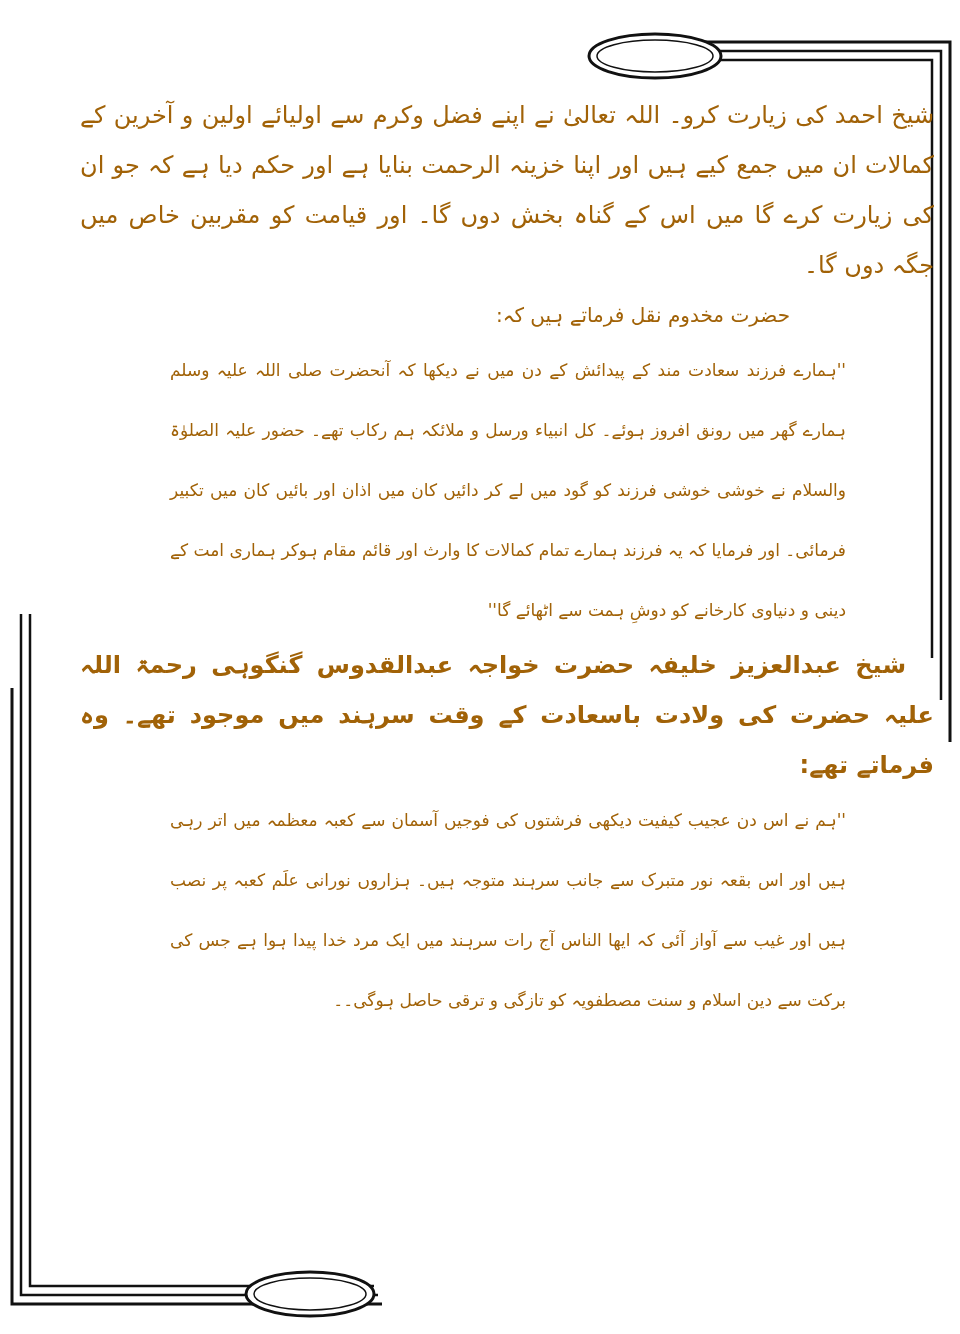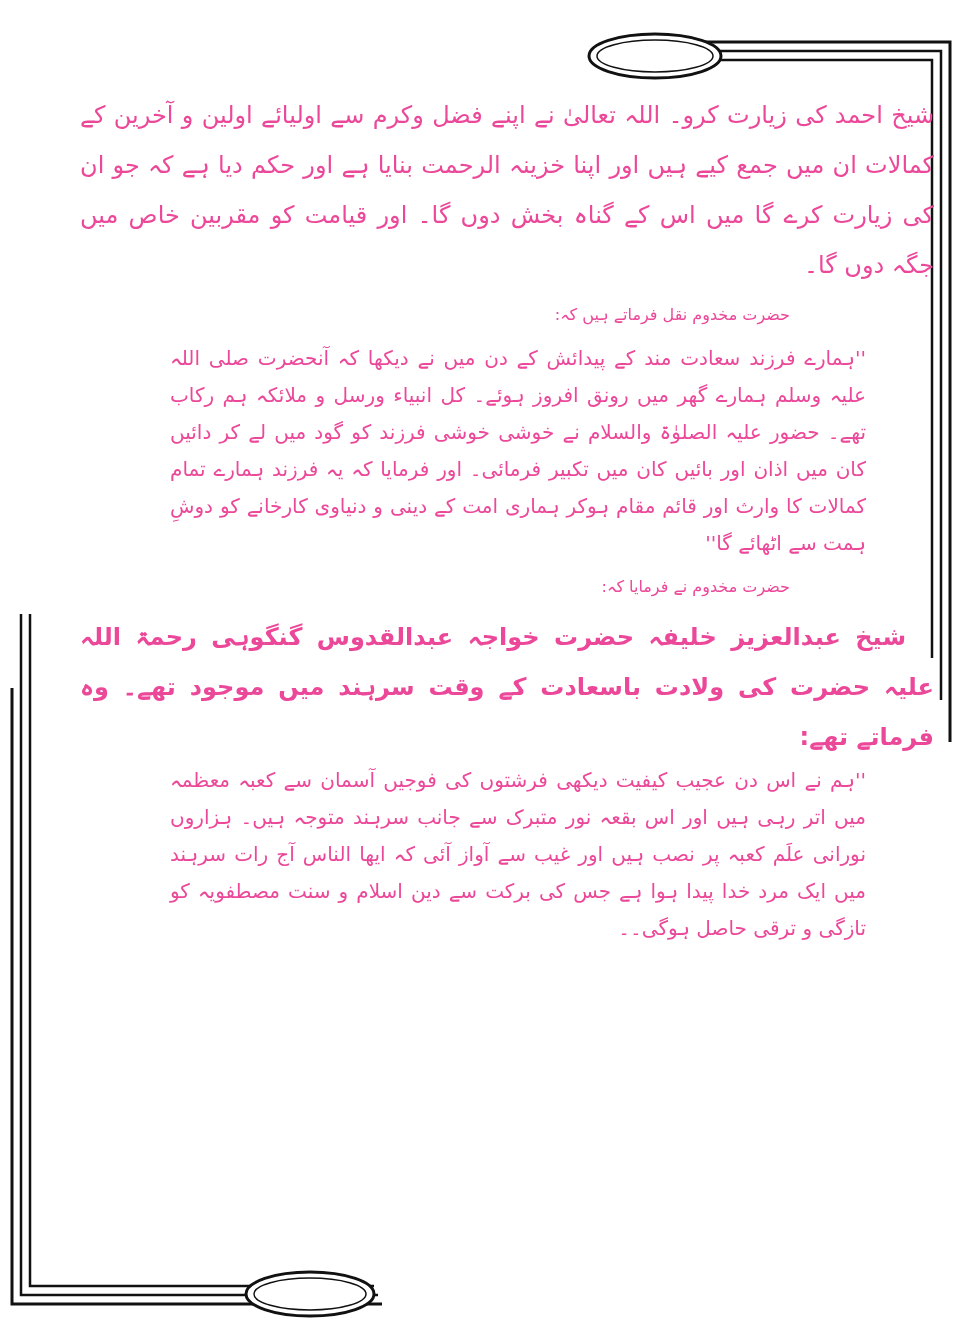--- a/index.html
+++ b/index.html
@@ -8,21 +8,21 @@
     background: #e8e8e8;
   }
   .sheet {
     position: relative;
     width: 960px;
     height: 1334px;
     margin: 0 auto;
     background: #ffffff;
     overflow: hidden;
     font-family: "DejaVu Sans", sans-serif;
-    color: #ec4899;
+    color: #a16207;
   }
   .border-art {
     position: absolute;
     top: 0;
     left: 0;
     pointer-events: none;
   }
   .text-area {
     position: absolute;
     top: 90px;
@@ -38,29 +38,29 @@
   }
   p.body {
     font-size: 24px;
     line-height: 50px;
   }
   p.body.indented {
     text-indent: 28px;
     font-weight: bold;
   }
   p.lead {
-    font-size: 16px;
+    font-size: 20px;
     line-height: 50px;
     padding-right: 144px;
     text-align: right;
   }
   p.quote {
-    font-size: 20px;
-    line-height: 37px;
-    padding-right: 68px;
+    font-size: 17px;
+    line-height: 60px;
+    padding-right: 88px;
     padding-left: 90px;
   }
 </style>
 </head>
 <body>
 
 <div class="sheet">
 
   <svg class="border-art" width="960" height="1334" viewBox="0 0 960 1334" aria-hidden="true">
 
@@ -88,21 +88,20 @@
   </svg>
 
   <div class="text-area">
 
     <p class="body">شیخ احمد کی زیارت کرو۔ اللہ تعالیٰ نے اپنے فضل وکرم سے اولیائے اولین و آخرین کے کمالات ان میں جمع کیے ہیں اور اپنا خزینہ الرحمت بنایا ہے اور حکم دیا ہے کہ جو ان کی زیارت کرے گا میں اس کے گناہ بخش دوں گا۔ اور قیامت کو مقربین خاص میں جگہ دوں گا۔</p>
 
     <p class="lead">حضرت مخدوم نقل فرماتے ہیں کہ:</p>
 
     <p class="quote">''ہمارے فرزند سعادت مند کے پیدائش کے دن میں نے دیکھا کہ آنحضرت صلی اللہ علیہ وسلم ہمارے گھر میں رونق افروز ہوئے۔ کل انبیاء ورسل و ملائکہ ہم رکاب تھے۔ حضور علیہ الصلوٰۃ والسلام نے خوشی خوشی فرزند کو گود میں لے کر دائیں کان میں اذان اور بائیں کان میں تکبیر فرمائی۔ اور فرمایا کہ یہ فرزند ہمارے تمام کمالات کا وارث اور قائم مقام ہوکر ہماری امت کے دینی و دنیاوی کارخانے کو دوشِ ہمت سے اٹھائے گا''</p>
 
-    <p class="lead">حضرت مخدوم نے فرمایا کہ:</p>
 
 
     <p class="body indented">شیخ عبدالعزیز خلیفہ حضرت خواجہ عبدالقدوس گنگوہی رحمۃ اللہ علیہ حضرت کی ولادت باسعادت کے وقت سرہند میں موجود تھے۔ وہ فرماتے تھے:</p>
 
     <p class="quote">''ہم نے اس دن عجیب کیفیت دیکھی فرشتوں کی فوجیں آسمان سے کعبہ معظمہ میں اتر رہی ہیں اور اس بقعہ نور متبرک سے جانب سرہند متوجہ ہیں۔ ہزاروں نورانی علَم کعبہ پر نصب ہیں اور غیب سے آواز آئی کہ ایھا الناس آج رات سرہند میں ایک مرد خدا پیدا ہوا ہے جس کی برکت سے دین اسلام و سنت مصطفویہ کو تازگی و ترقی حاصل ہوگی۔۔</p>
 
   </div>
 </div>
 
 </body></html>

